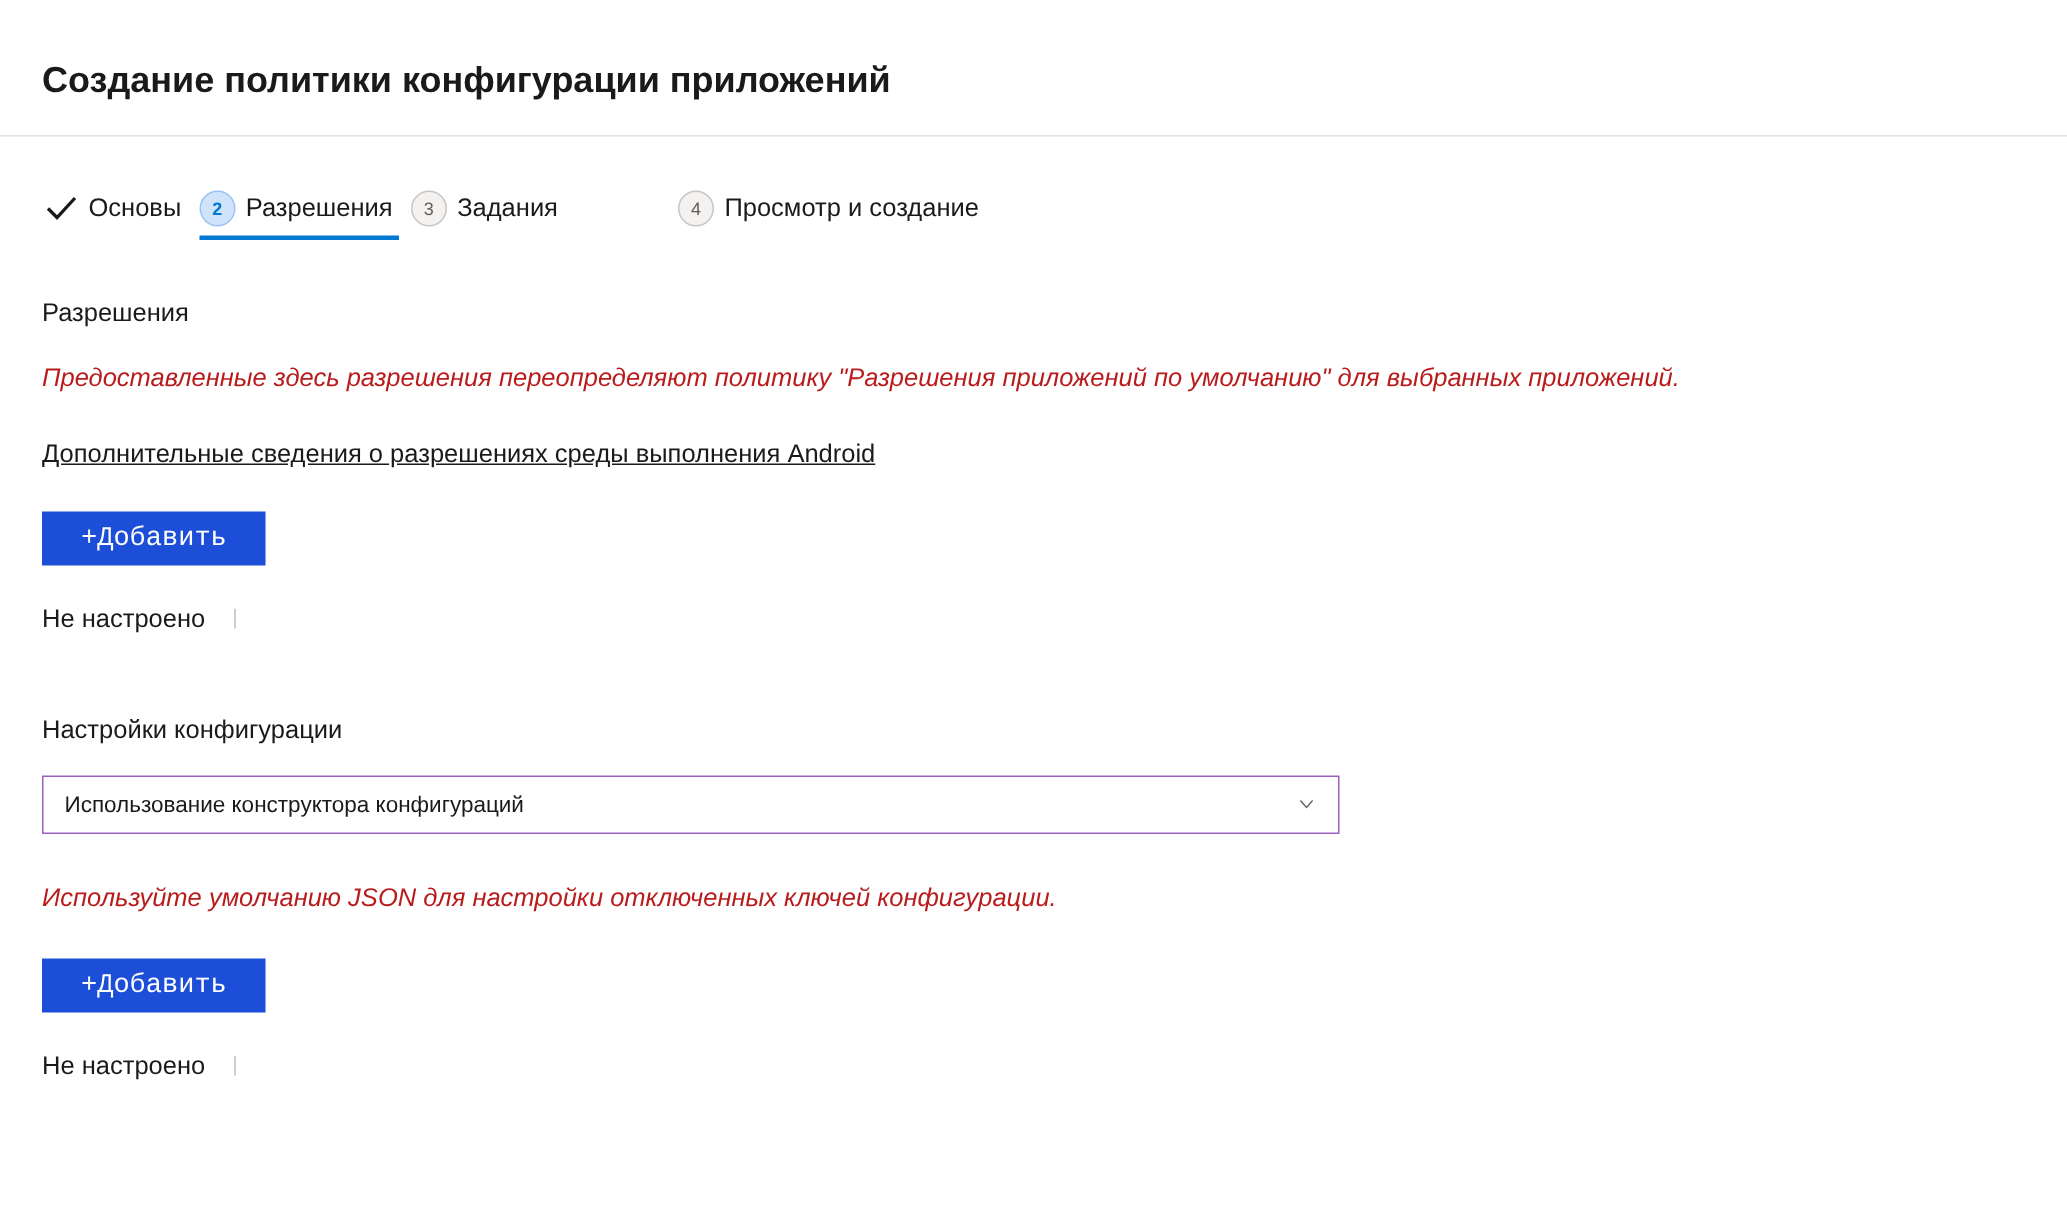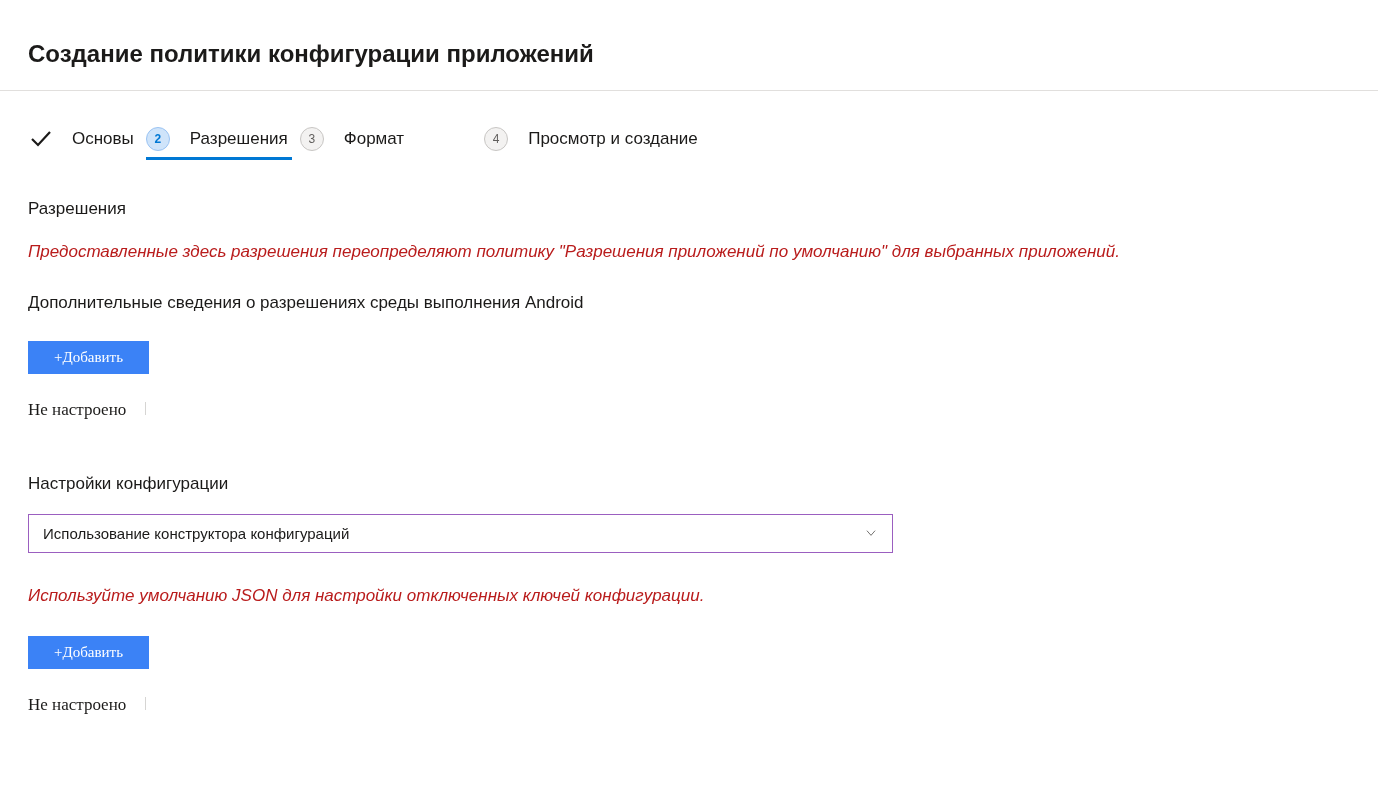--- a/index.html
+++ b/index.html
@@ -32,21 +32,21 @@
     .stepper {
       display: flex;
       align-items: center;
       gap: 0;
       margin-top: 36px;
       margin-bottom: 40px;
     }
     .step {
       display: flex;
       align-items: center;
-      gap: 20px;
+      gap: 7px;
       padding-bottom: 8px;
       position: relative;
     }
     .step.active::after {
       content: "";
       position: absolute;
       bottom: -1px;
       left: 0;
       right: -4px;
       height: 3px;
@@ -102,38 +102,38 @@
       font-size: 17px;
       color: #b91c1c;
       margin-bottom: 28px;
       line-height: 1.5;
       font-style: italic;
     }
     .link-text {
       font-size: 17px;
       color: #1b1a19;
       margin-bottom: 28px;
+      text-decoration: underline;
     }
     .add-button {
-      background: #3b82f6;
+      background: #1d4ed8;
       color: #ffffff;
       border: none;
       padding: 8px 26px;
-      font-size: 15px;
-      font-family: Liberation Serif, serif;
+      font-size: 18px;
+      font-family: Liberation Mono, monospace;
       cursor: pointer;
       margin-bottom: 26px;
     }
     .status-text {
       font-size: 17px;
       color: #1b1a19;
       margin-bottom: 54px;
       display: flex;
       align-items: flex-start;
-      font-family: Liberation Serif, serif;
     }
     .status-text .tick {
       margin-left: 18px;
       color: #c8c6c4;
       font-size: 14px;
     }
     .form-row {
       display: flex;
       align-items: center;
       margin-bottom: 30px;
@@ -206,21 +206,21 @@
       <span class="step-label">Основы</span>
     </div>
     <div class="step-gap"></div>
     <div class="step active">
       <span class="step-number current">2</span>
       <span class="step-label">Разрешения</span>
     </div>
     <div class="step-gap"></div>
     <div class="step">
       <span class="step-number">3</span>
-      <span class="step-label">Формат</span>
+      <span class="step-label">Задания</span>
     </div>
     <div class="step-gap-wide"></div>
     <div class="step">
       <span class="step-number">4</span>
       <span class="step-label">Просмотр и создание</span>
     </div>
   </div>
 
   <div class="section-title">Разрешения</div>
   <div class="description">Предоставленные здесь разрешения переопределяют политику "Разрешения приложений по умолчанию" для выбранных приложений.</div>

